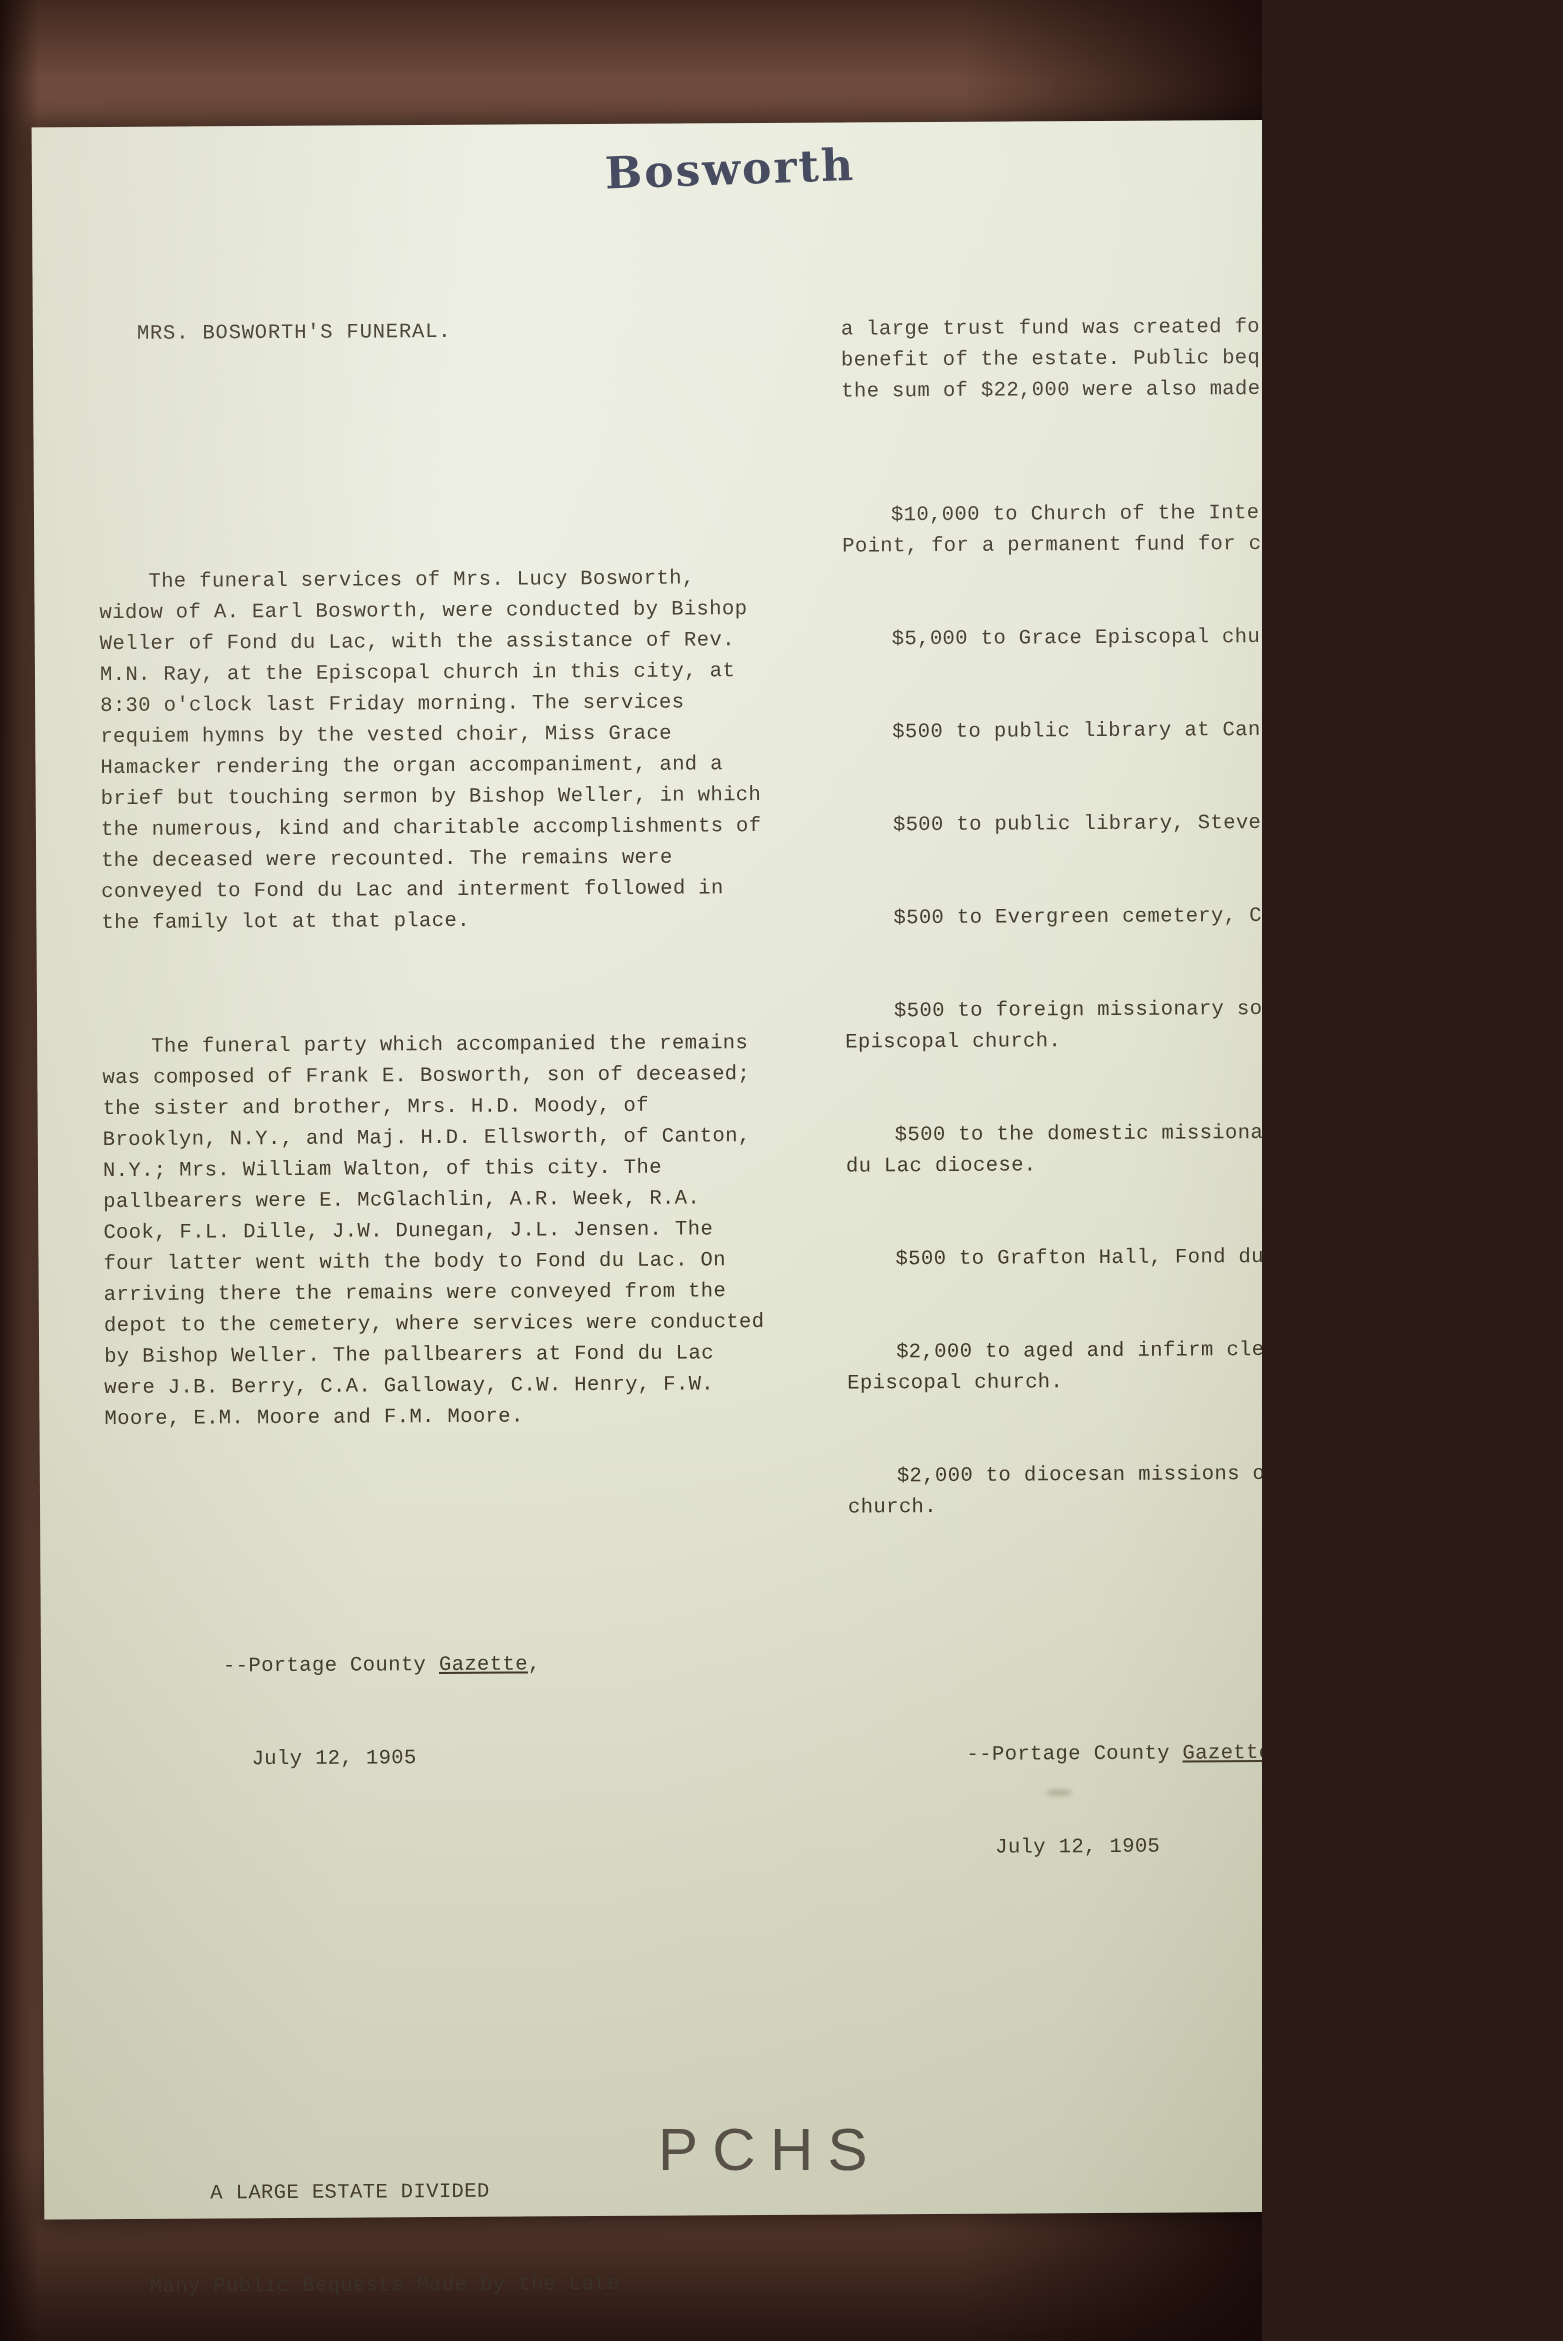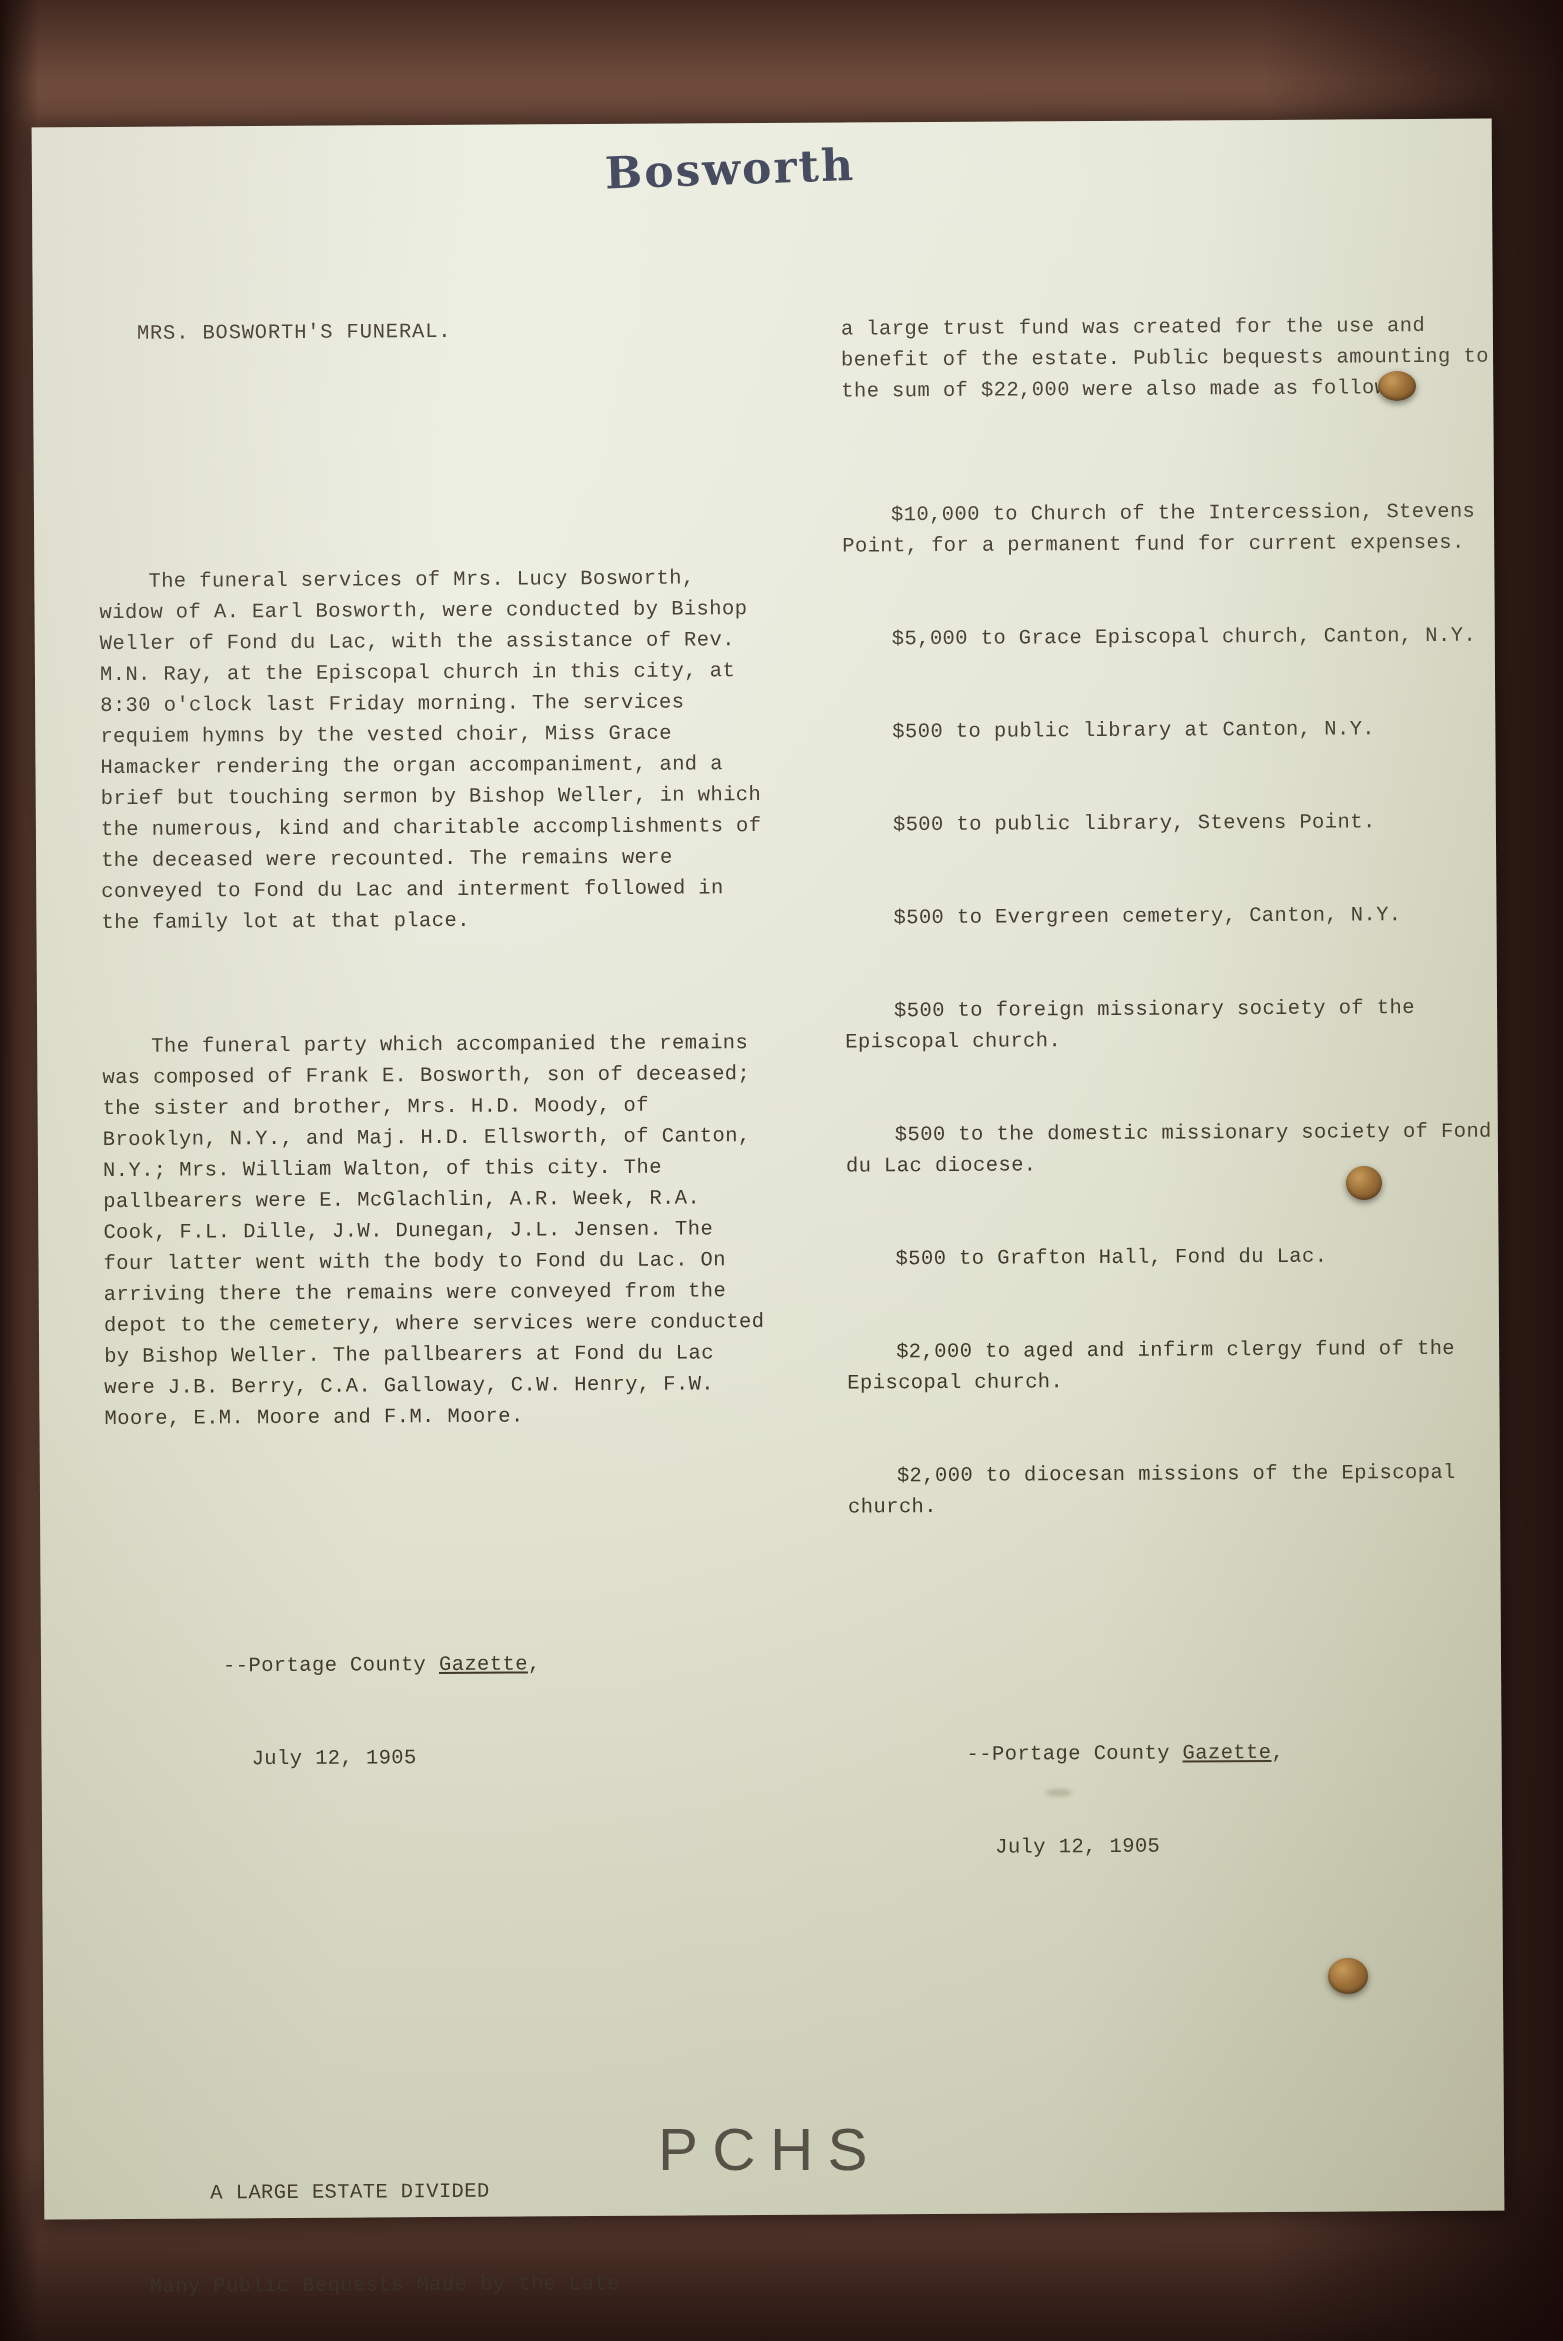--- a/index.html
+++ b/index.html
@@ -2,21 +2,21 @@
 <html style="font-size:10.4px"><head>
 <meta charset="utf-8">
 <style>
   html, body {
     margin: 0;
     padding: 0;
     background: #2b1a16;
   }
   .page {
     position: relative;
-    width: 1563px;
+    width: 1262px;
     height: 2342px;
     overflow: hidden;
     font-family: "Liberation Mono", "DejaVu Sans Mono", monospace;
     background: #6b4a3c;
   }
   
   .board {
     position: absolute;
     inset: 0;
     background:

